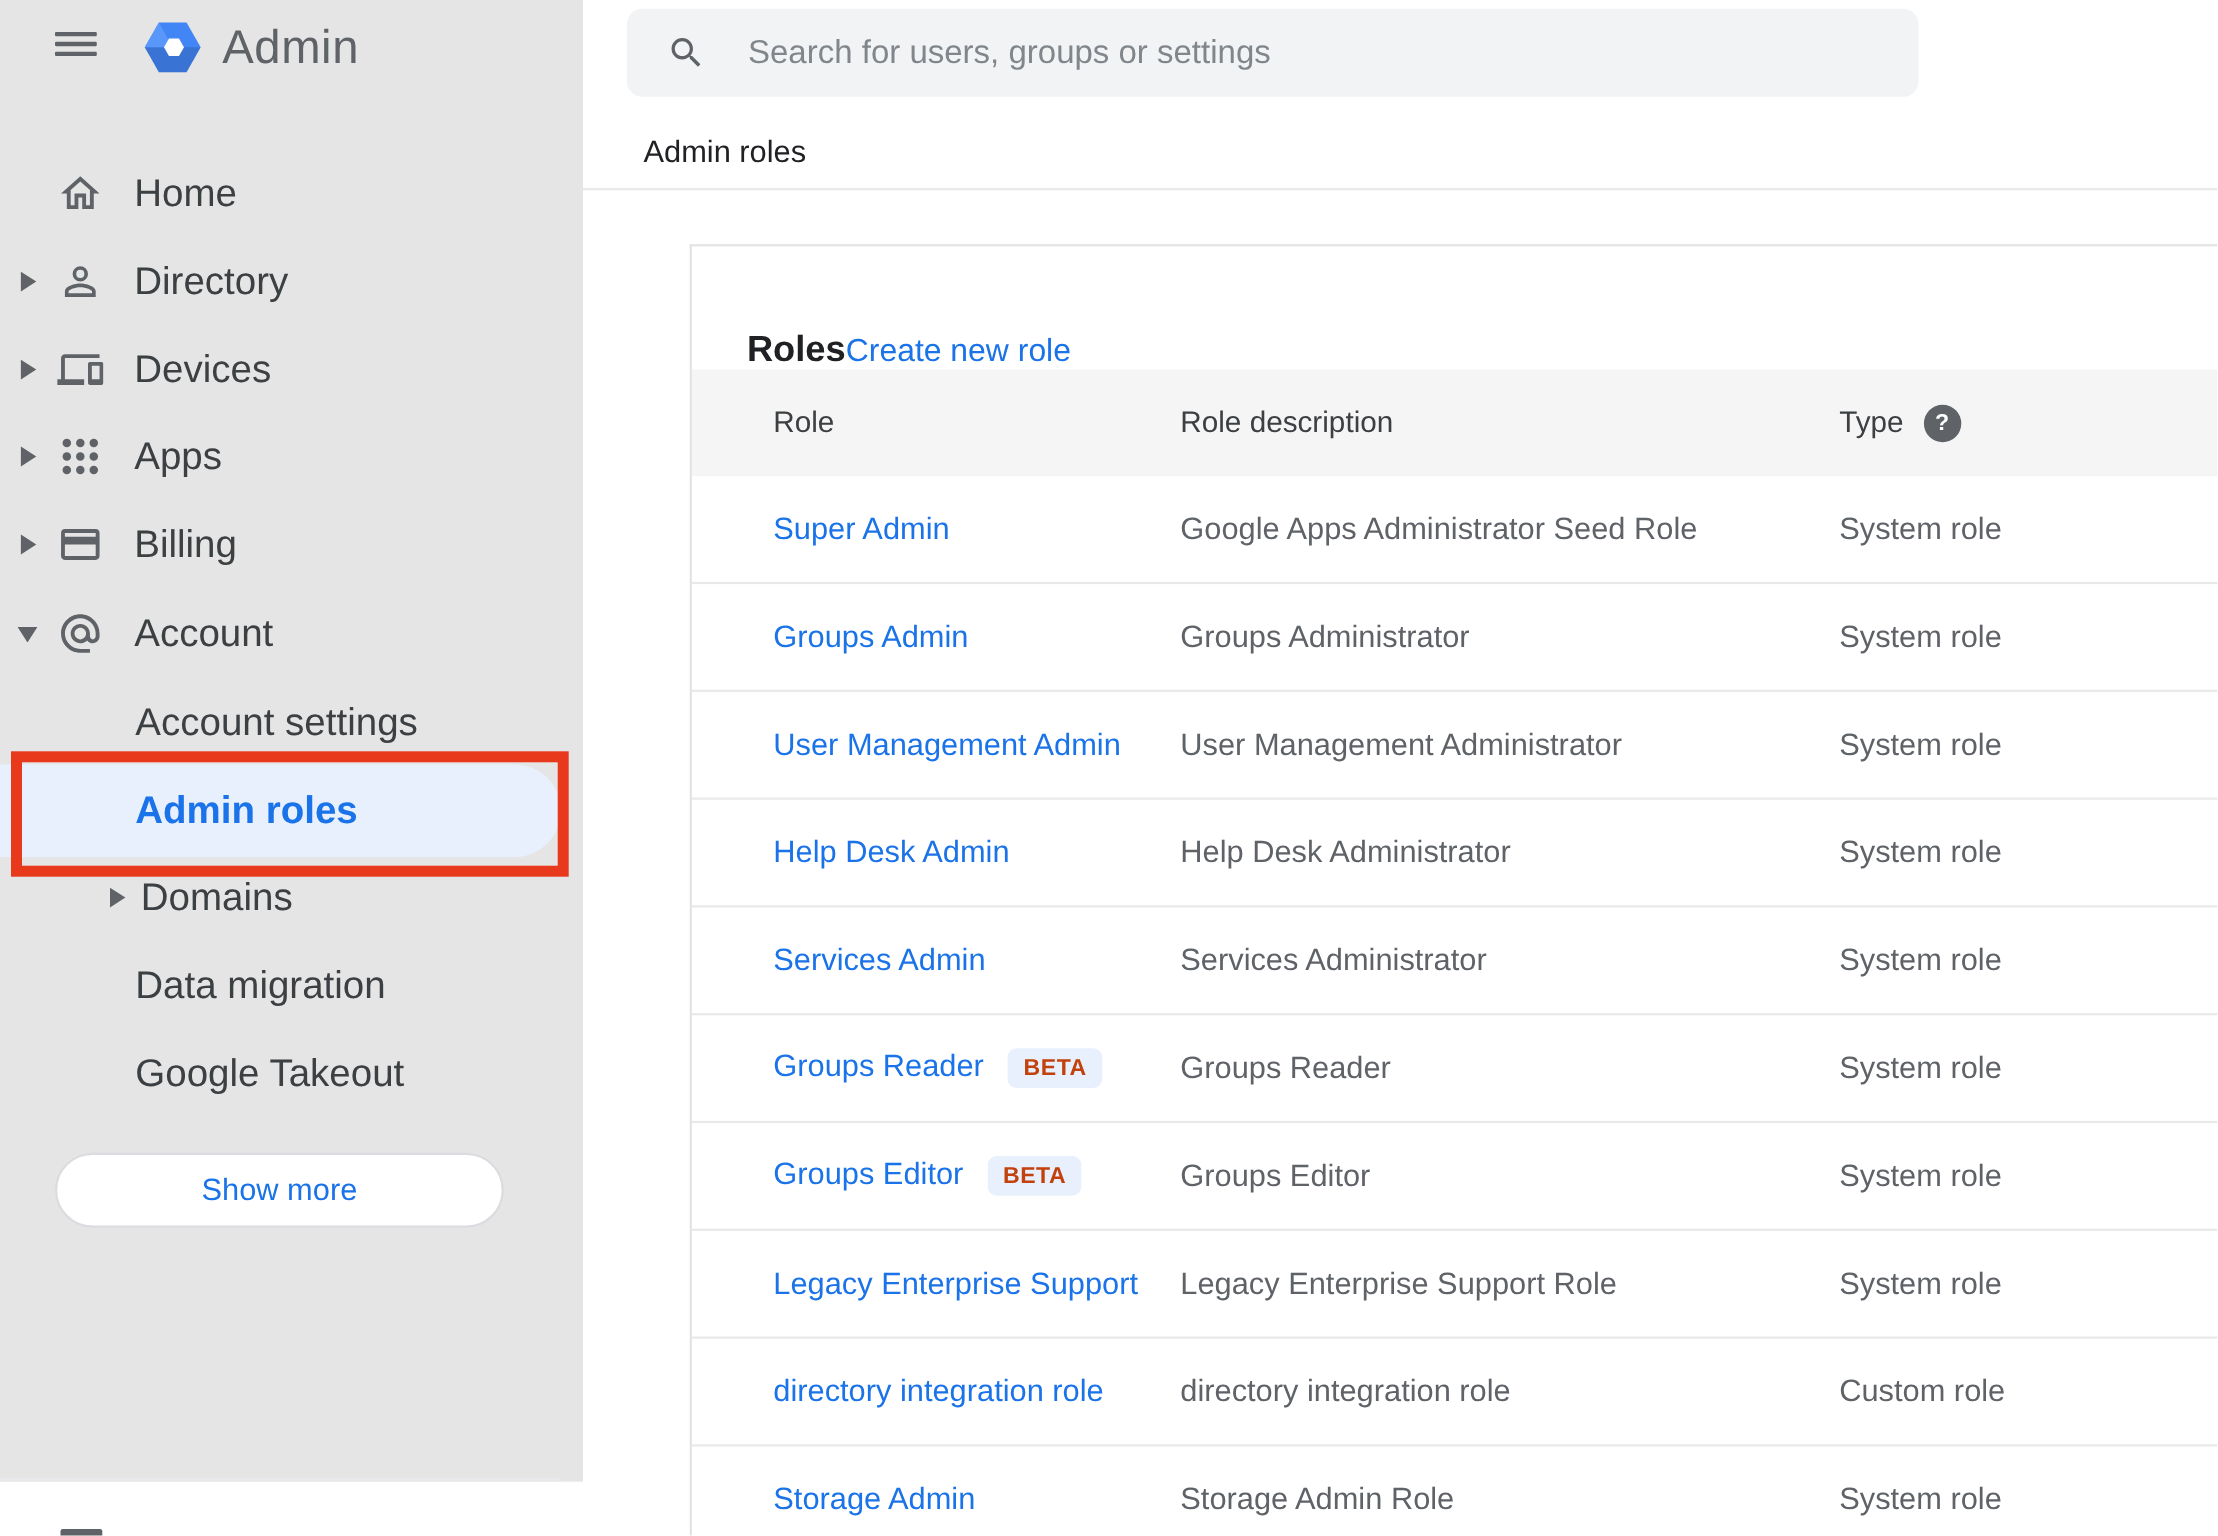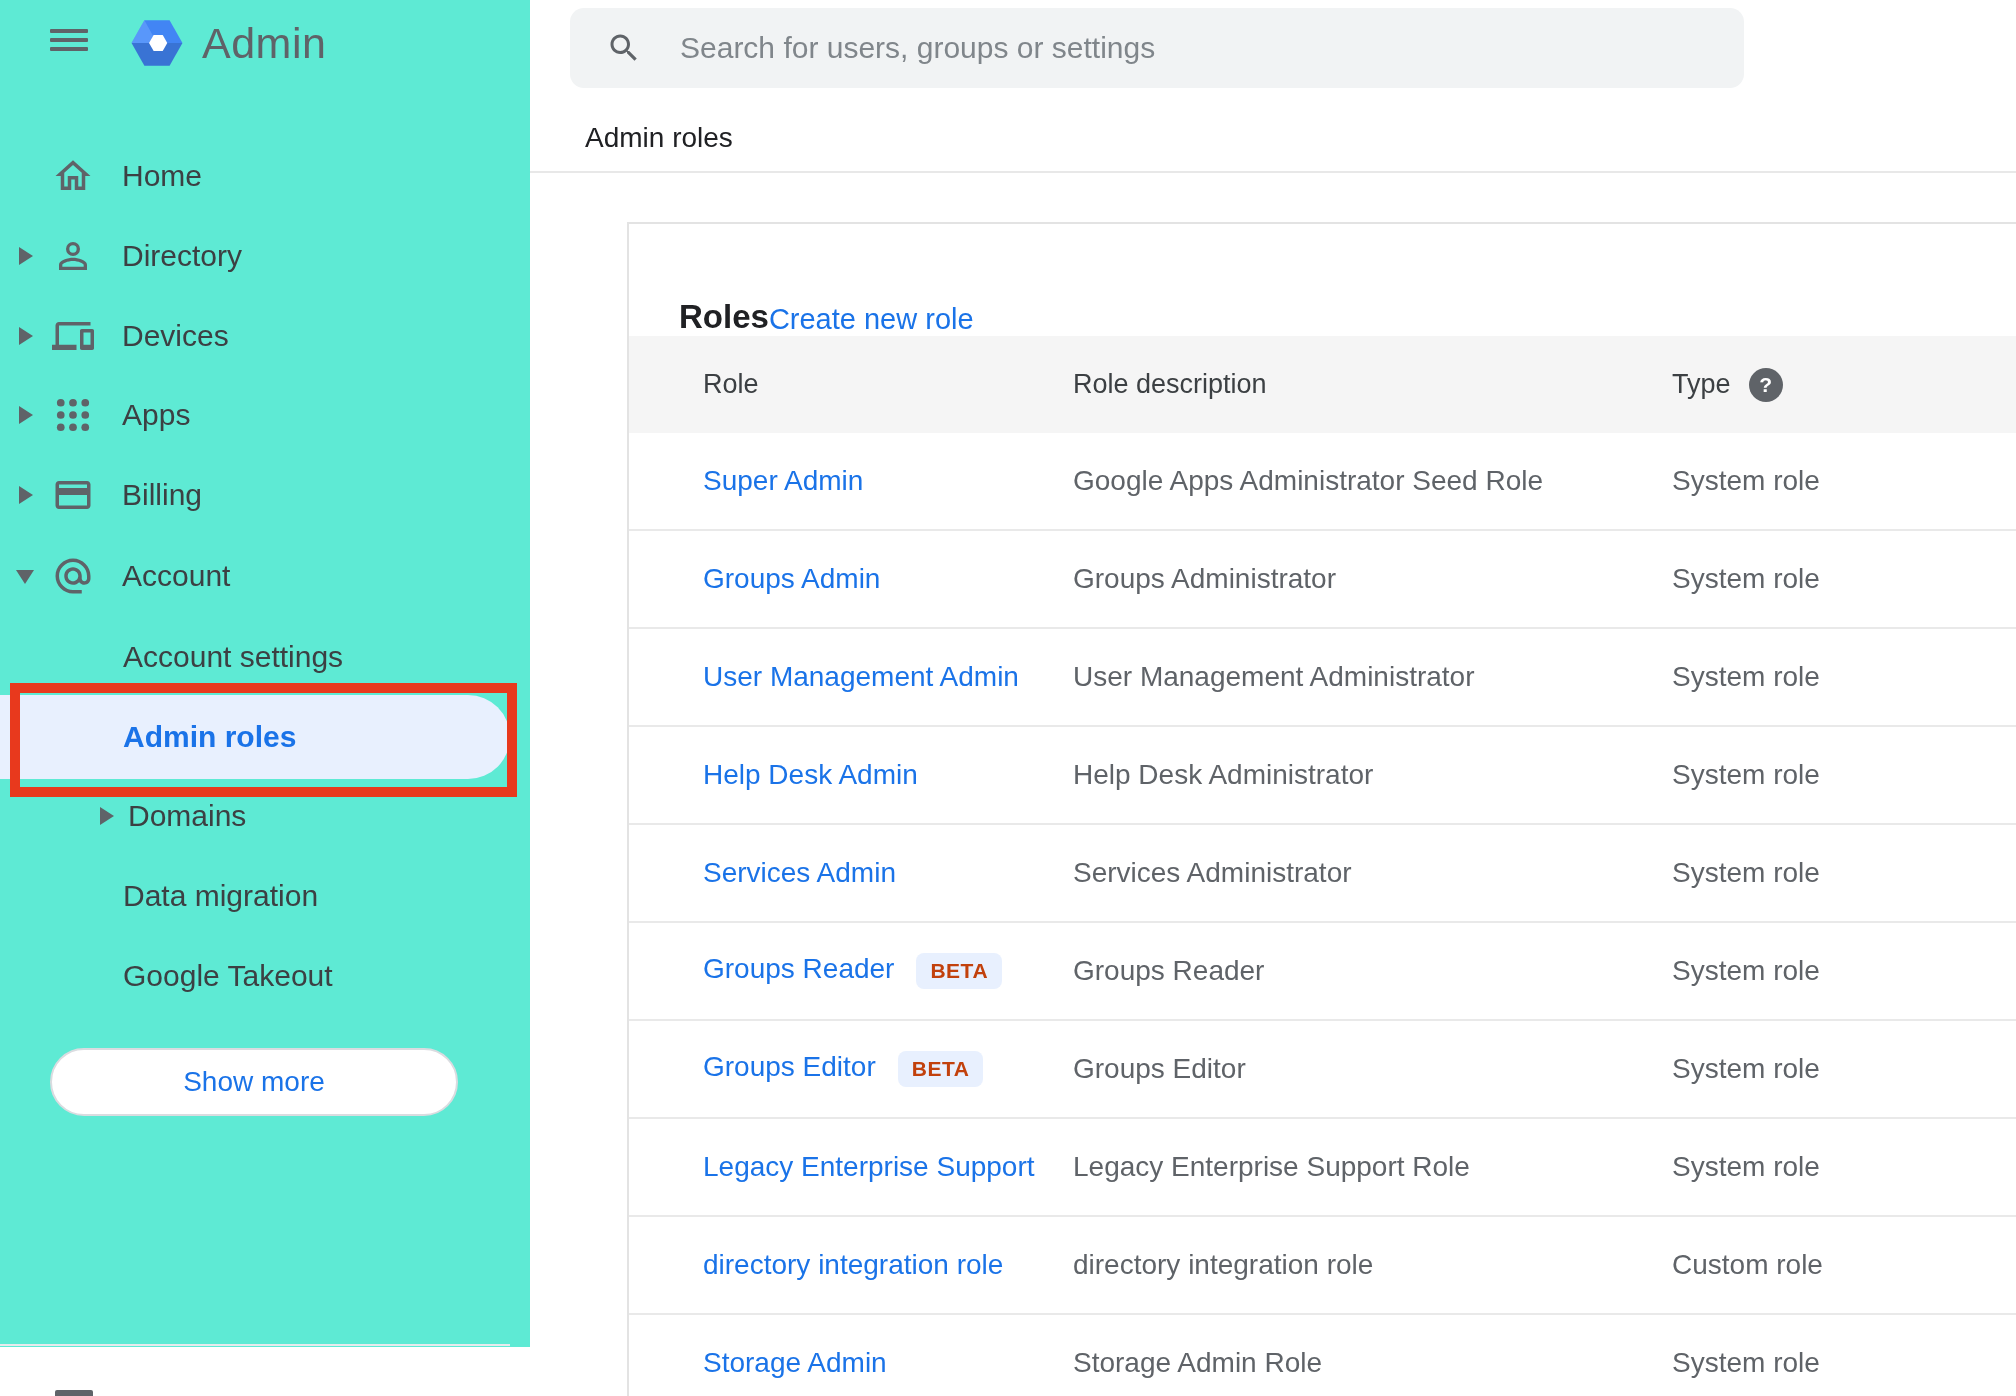--- a/index.html
+++ b/index.html
@@ -4,39 +4,39 @@
 <style>
   * { margin:0; padding:0; box-sizing:border-box; }
   html,body { width:2016px; height:1396px; }
   body {
     position:relative; overflow:hidden; background:#fff;
     font-family:"Liberation Sans","DejaVu Sans",sans-serif;
     color:#3c4043;
   }
 
   
-  #sidebar { position:absolute; left:0; top:0; width:530px; height:1347px; background:#5eead4; }
+  #sidebar { position:absolute; left:0; top:0; width:530px; height:1347px; background:#e5e5e5; }
   .hamburger { position:absolute; left:50px; top:29px; width:38px; height:23px; cursor:pointer; }
   .hamburger .bar { position:absolute; left:0; width:38px; height:4px; background:#5f6368; border-radius:1px; }
   .hamburger .b1 { top:0; } .hamburger .b2 { top:9px; } .hamburger .b3 { top:18px; }
   .logo-svg { position:absolute; left:127px; top:15px; width:60px; height:56px; }
   .logo-text { position:absolute; left:202px; top:13px; height:60px; line-height:60px;
     font-size:43px; color:#5f6368; letter-spacing:0.5px; }
 
   .nav-row { position:absolute; left:0; width:500px; height:80px; cursor:pointer; }
   .nav-caret-r { position:absolute; left:19px; top:50%; margin-top:-9px;
     width:0; height:0; border-left:14px solid #5f6368;
     border-top:9px solid transparent; border-bottom:9px solid transparent; }
   .nav-caret-d { position:absolute; left:16px; top:50%; margin-top:-6px;
     width:0; height:0; border-top:14px solid #5f6368;
     border-left:9px solid transparent; border-right:9px solid transparent; }
   .nav-icon { position:absolute; left:52px; top:50%; margin-top:-21px; width:42px; height:42px; }
   .nav-icon svg { width:42px; height:42px; fill:#5f6368; }
   .nav-label { position:absolute; left:122px; top:0; height:80px; line-height:80px;
-    font-size:30px; color:#3c4043; white-space:nowrap; }
+    font-size:35px; color:#3c4043; white-space:nowrap; }
   .sub-label { left:123px; }
 
   .selected-pill { position:absolute; left:0; top:695px; width:510px; height:84px;
     background:#e8f0fe; border-radius:0 42px 42px 0; cursor:pointer; }
   .selected-pill .nav-label { color:#1a73e8; font-weight:bold; height:84px; line-height:84px; }
 
   .annotation-box { position:absolute; left:10px; top:683px; width:507px; height:114px;
     border:10px solid #e8391d; z-index:5; pointer-events:none; }
 
   .show-more { position:absolute; left:50px; top:1048px; width:408px; height:68px;

